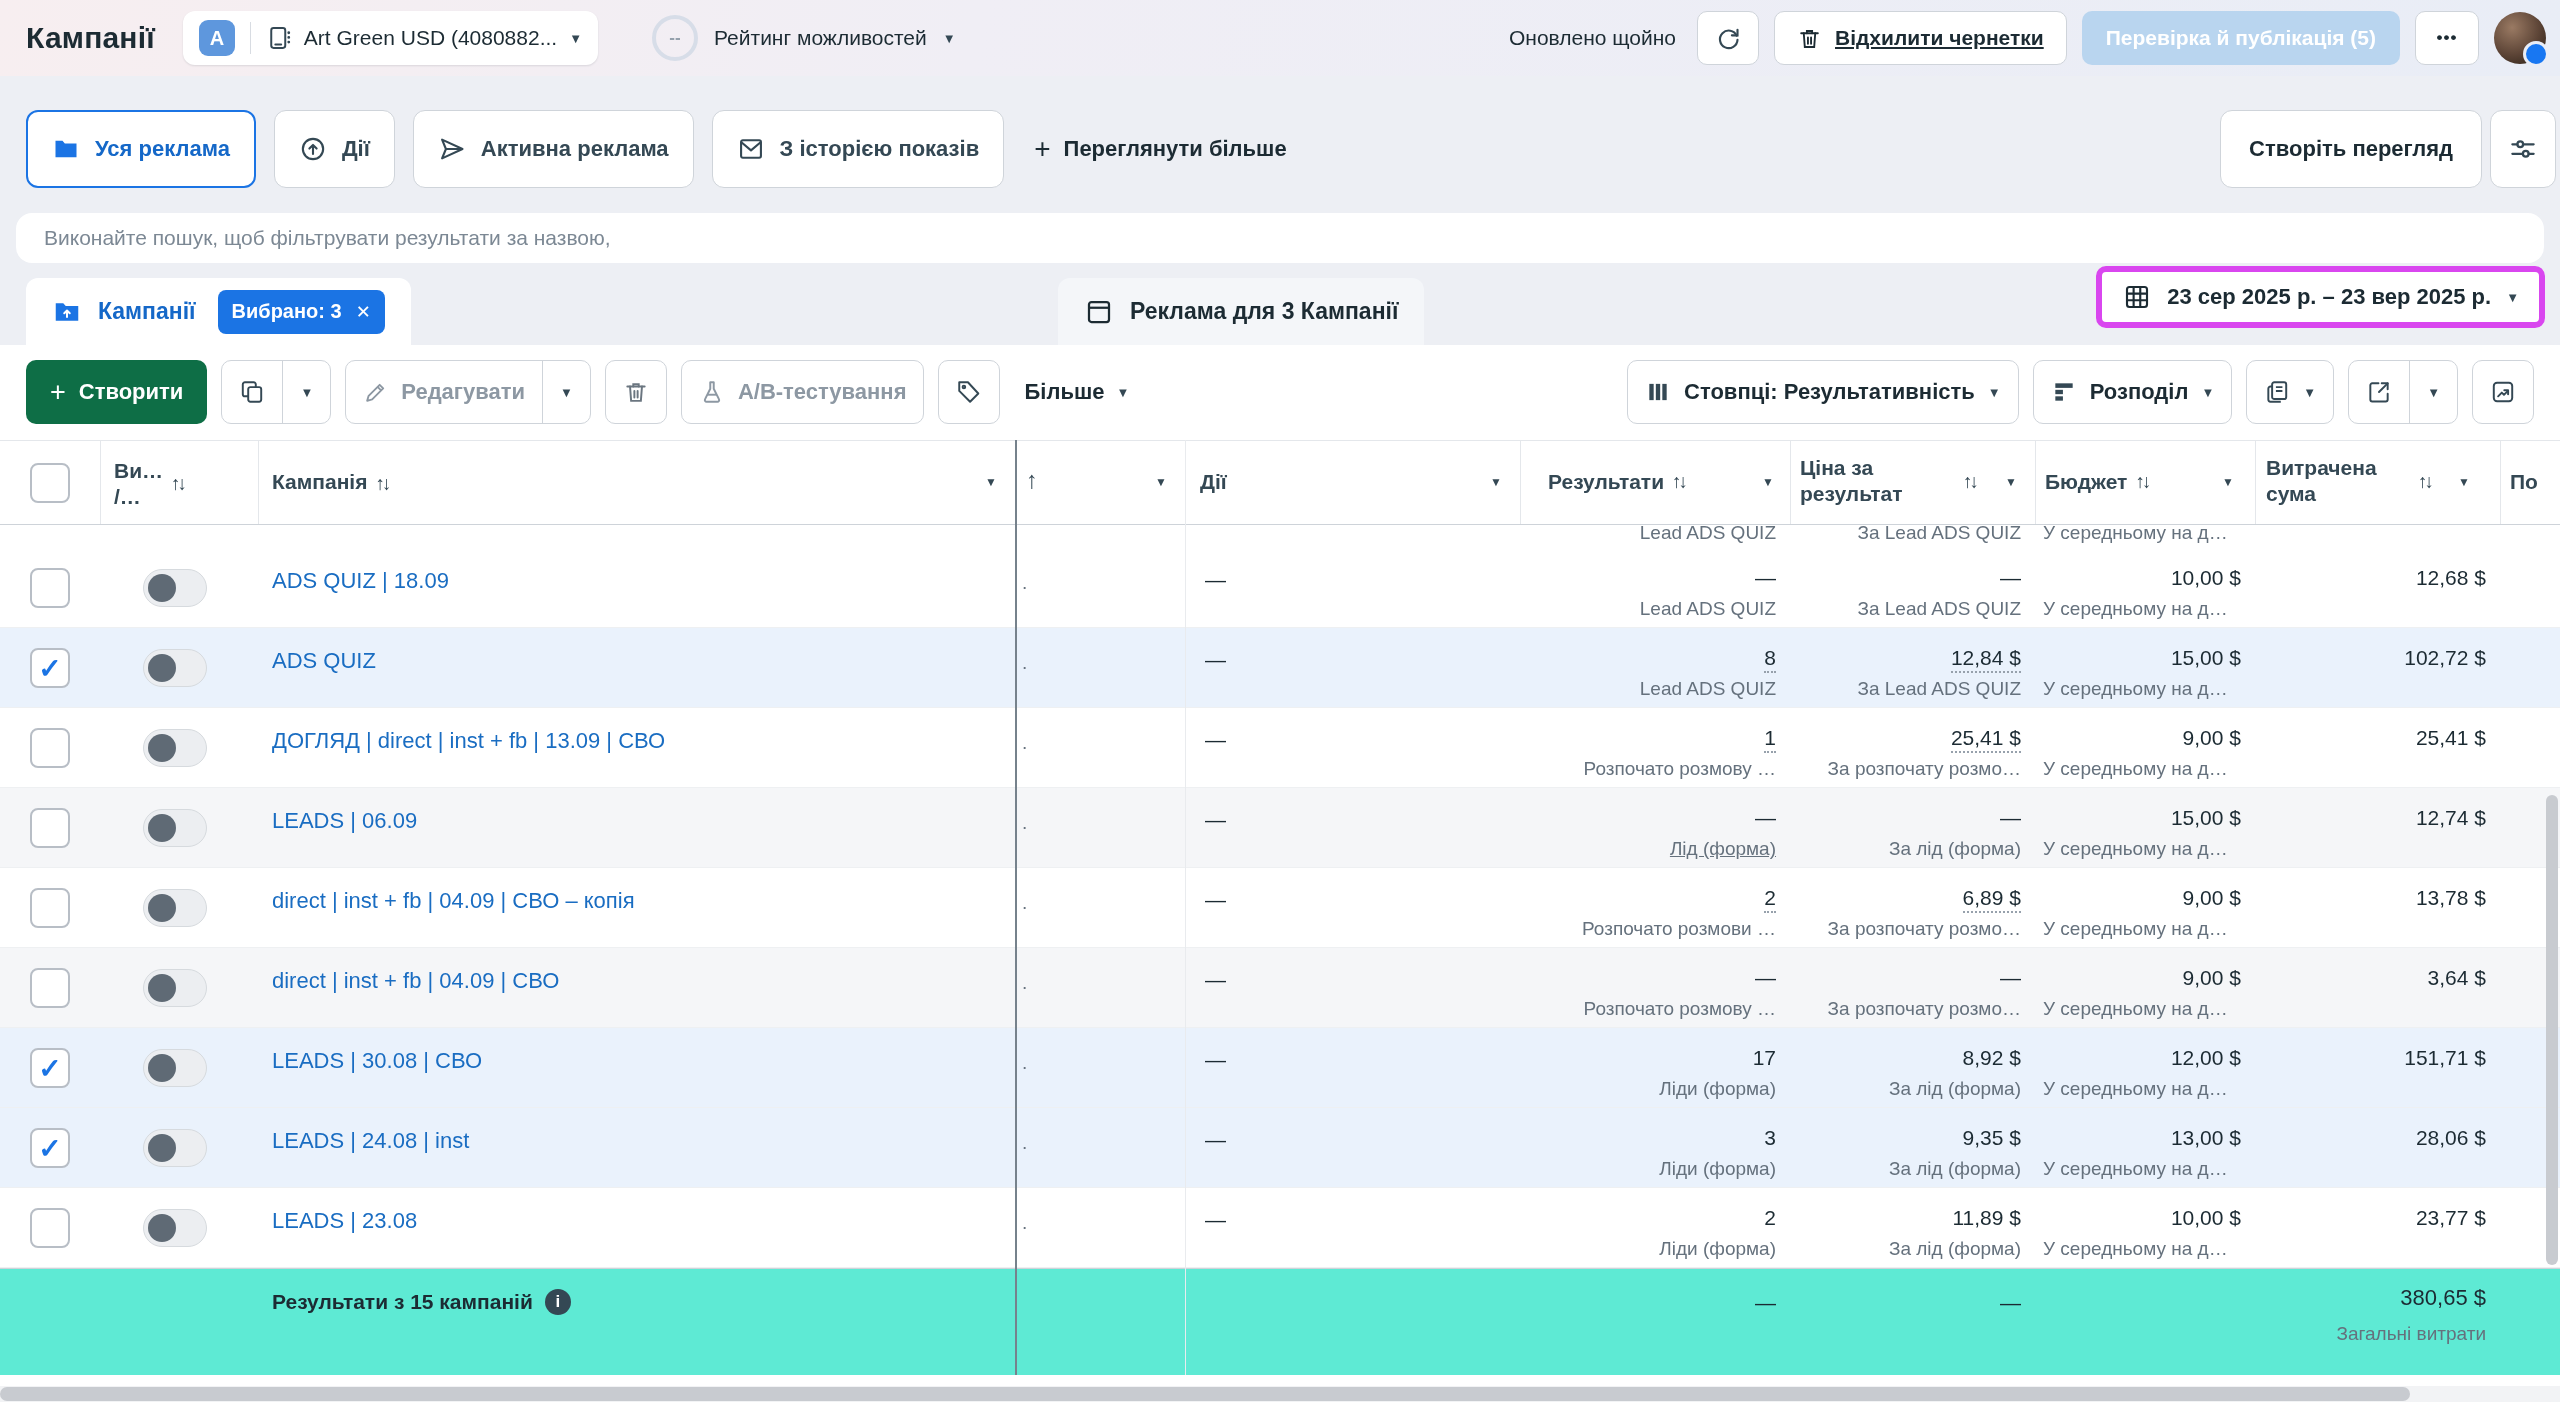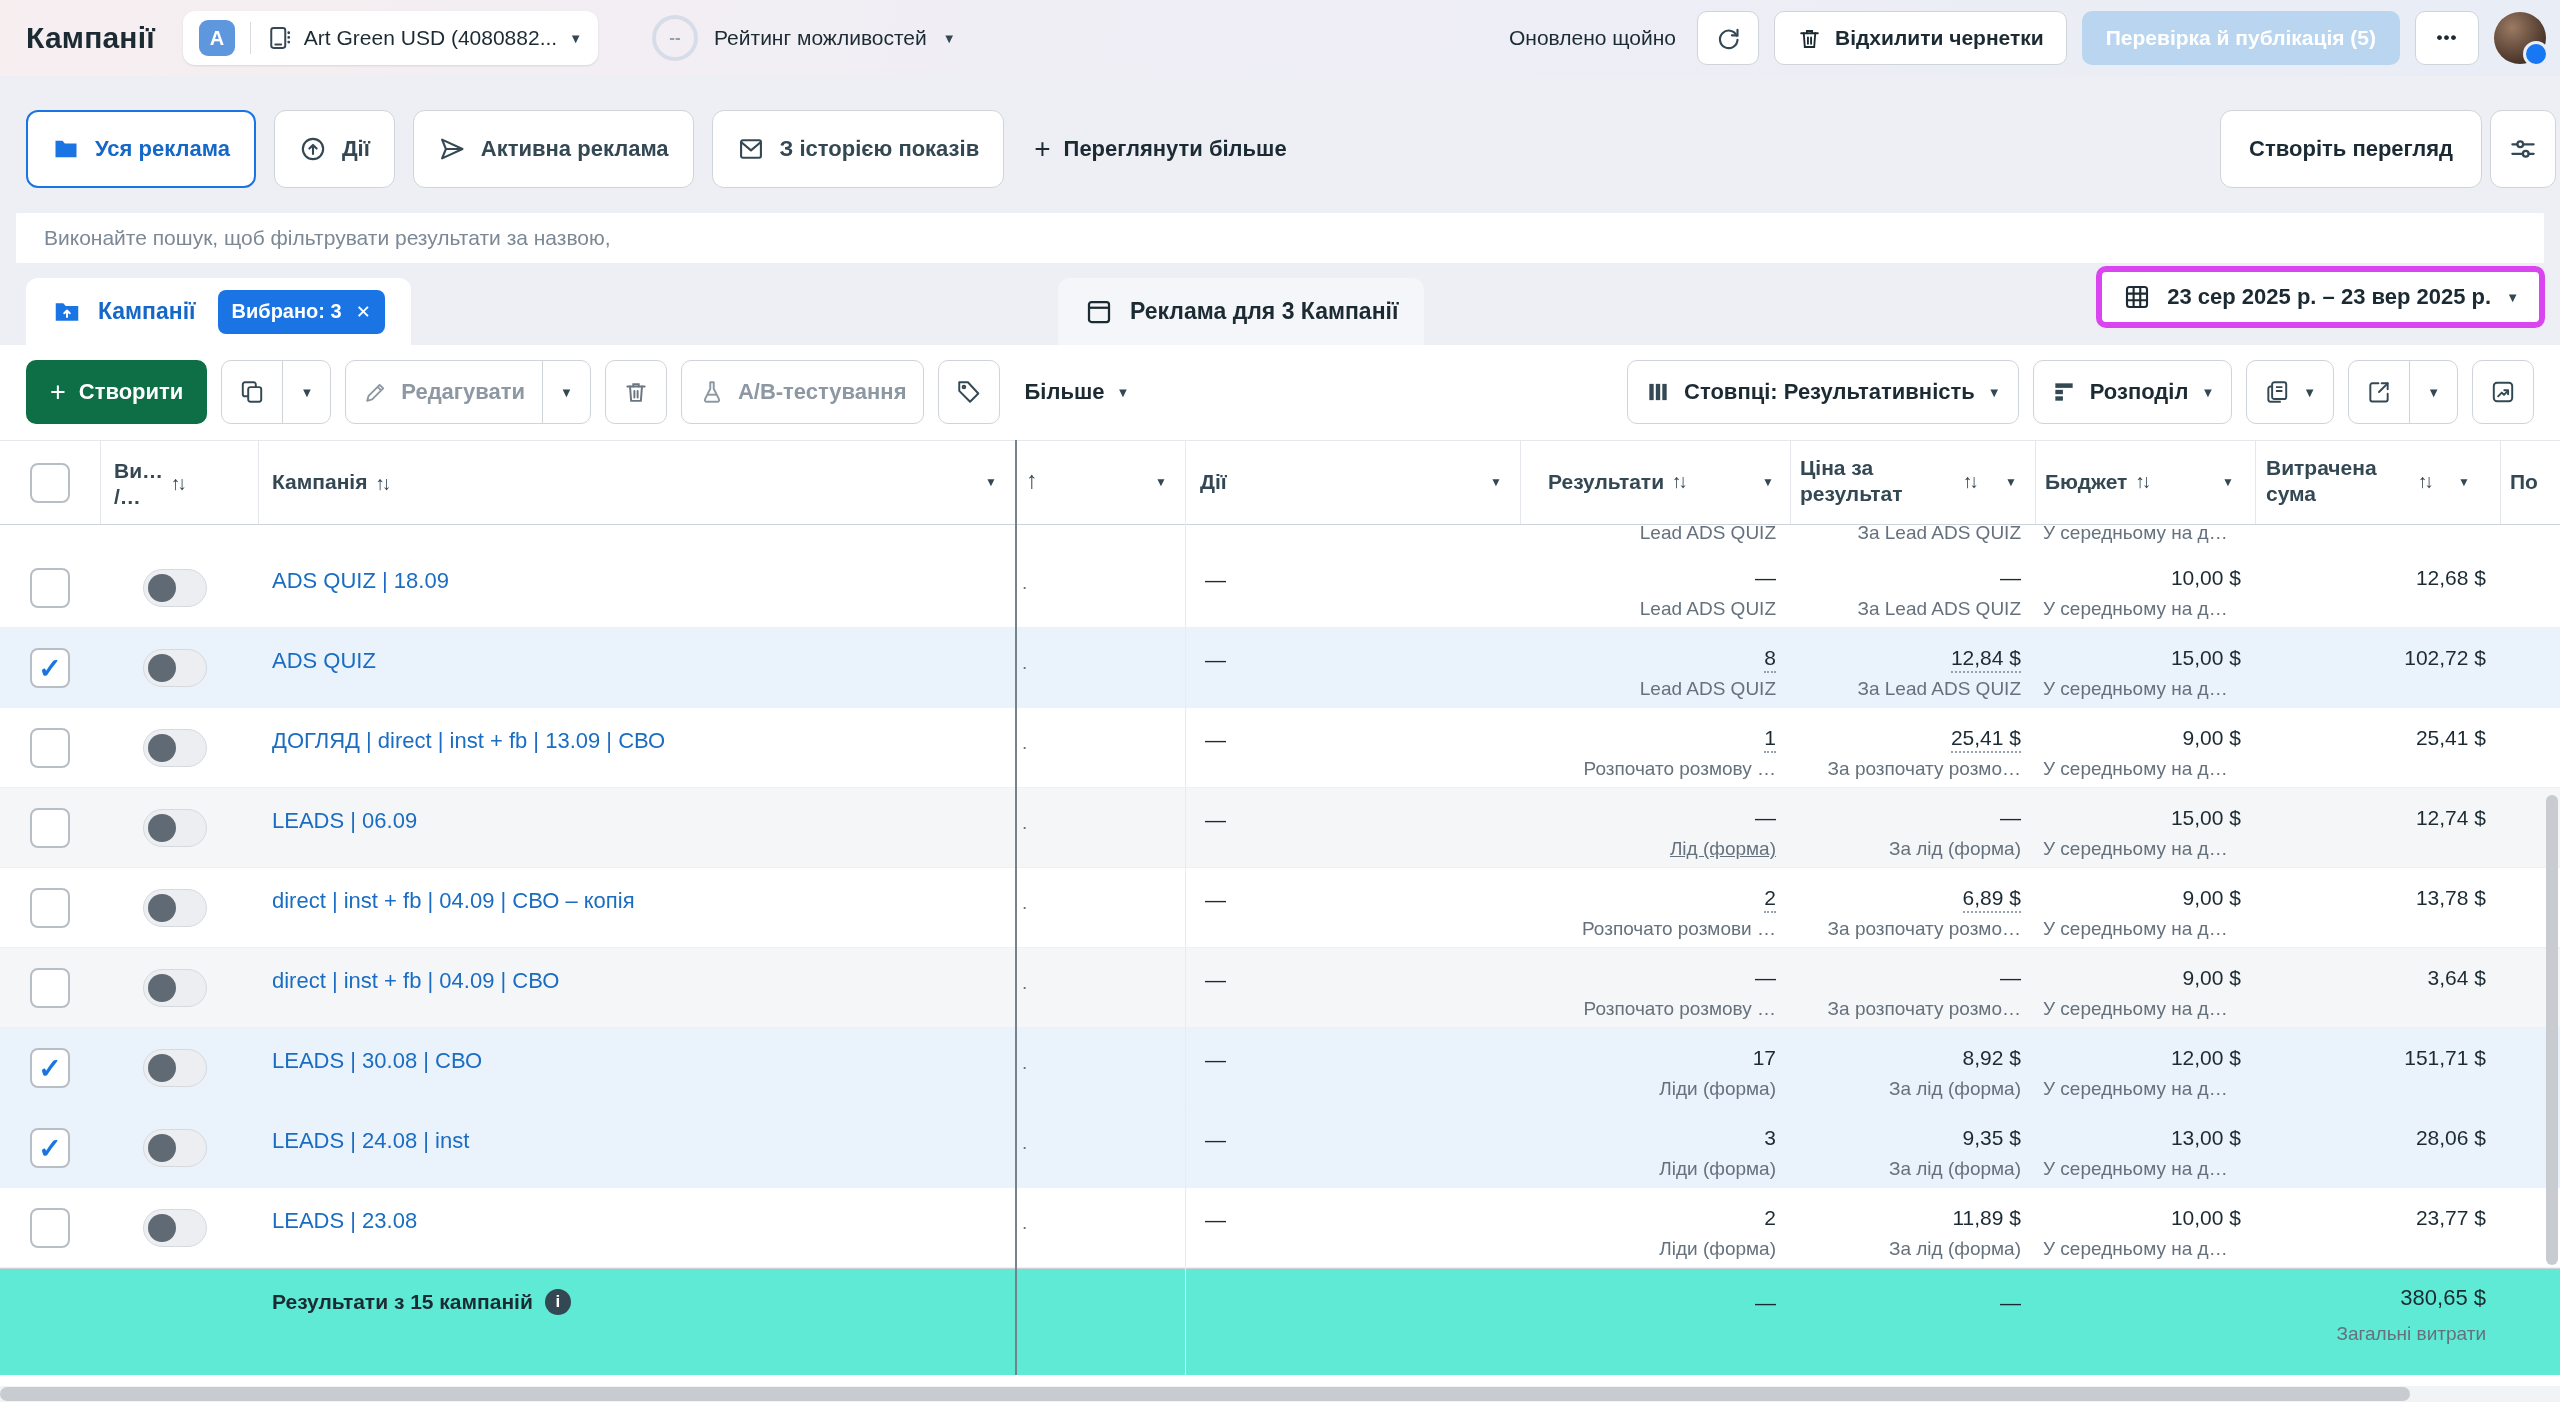--- a/index.html
+++ b/index.html
@@ -22,21 +22,21 @@
   .caret{font-size:13px;color:#344854;line-height:1;}
   .opportunity{display:flex;align-items:center;margin-left:54px;gap:16px;}
   .opp-circle{width:46px;height:46px;border-radius:50%;border:4px solid #d7dde8;color:#95a0ac;
     font-size:17px;font-weight:700;display:flex;align-items:center;justify-content:center;}
   .opp-label{font-size:21px;color:#1c2b33;}
   .top-right{margin-left:auto;display:flex;align-items:center;gap:15px;margin-right:14px;}
   .updated{font-size:21px;color:#1c2b33;margin-right:6px;}
   .icon-btn{height:54px;min-width:62px;background:#fff;border:1px solid #cfd4da;border-radius:10px;
     display:flex;align-items:center;justify-content:center;padding:0 14px;}
   .btn-discard{height:54px;background:#fff;border:1px solid #cfd4da;border-radius:10px;display:flex;
-    align-items:center;gap:13px;padding:0 22px;font-size:21px;font-weight:600;color:#1c2b33;}
+    align-items:center;gap:13px;padding:0 22px;font-size:21px;font-weight:600;color:#1c2b33;text-decoration:underline;}
   .btn-publish{height:54px;background:#b9d5ef;border:none;border-radius:10px;color:#fff;font-size:21px;
     font-weight:600;padding:0 24px;display:flex;align-items:center;}
   .btn-more{height:54px;width:64px;background:#fff;border:1px solid #cfd4da;border-radius:10px;
     display:flex;align-items:center;justify-content:center;font-size:17px;font-weight:700;
     letter-spacing:1px;color:#1c2b33;}
   .avatar{width:52px;height:52px;border-radius:50%;position:relative;
     background:radial-gradient(circle at 35% 30%,#9a7a63,#5c4436 55%,#2b2118 95%);}
   .avatar::after{content:"";position:absolute;right:-3px;bottom:-3px;width:20px;height:20px;
     border-radius:50%;background:#1877f2;border:3px solid #e9edf6;}
 
@@ -48,21 +48,21 @@
   .chip.active{border:2px solid #1b74e4;color:#1568c8;}
   .see-more{display:flex;align-items:center;gap:13px;font-size:22px;font-weight:600;color:#1c2b33;
     padding:0 12px;background:none;border:none;}
   .plus{font-size:28px;font-weight:400;line-height:1;}
   .create-view{position:absolute;right:78px;top:34px;height:78px;background:#fff;
     border:1px solid #cfd4da;border-radius:12px;font-size:22px;font-weight:600;color:#1c2b33;
     display:flex;align-items:center;padding:0 28px;}
   .sliders-btn{position:absolute;right:4px;top:34px;width:66px;height:78px;background:#fff;
     border:1px solid #cfd4da;border-radius:12px;display:flex;align-items:center;justify-content:center;}
   .searchbar{position:absolute;left:16px;right:16px;top:137px;height:50px;background:#fff;
-    border-radius:1px;display:flex;align-items:center;padding:0 26px;}
+    border-radius:16px;display:flex;align-items:center;padding:0 26px;}
   .searchbar input{border:none;outline:none;width:100%;font-size:21px;color:#4a5560;
     font-family:"Liberation Sans",sans-serif;background:transparent;}
   .searchbar input::placeholder{color:#7c8894;opacity:1;}
   .tab{position:absolute;top:202px;height:67px;border-radius:12px 12px 0 0;display:flex;
     align-items:center;padding:0 26px;font-size:23px;font-weight:700;color:#1c2b33;
     background:#f4f6f9;gap:16px;}
   .tab.active{background:#fff;color:#1568c8;}
   .tab-badge{background:#1b74e4;color:#fff;font-size:20px;font-weight:600;height:44px;
     border-radius:8px;display:flex;align-items:center;padding:0 14px;gap:14px;margin-left:6px;}
   .tab-badge .x{font-size:18px;font-weight:400;}

